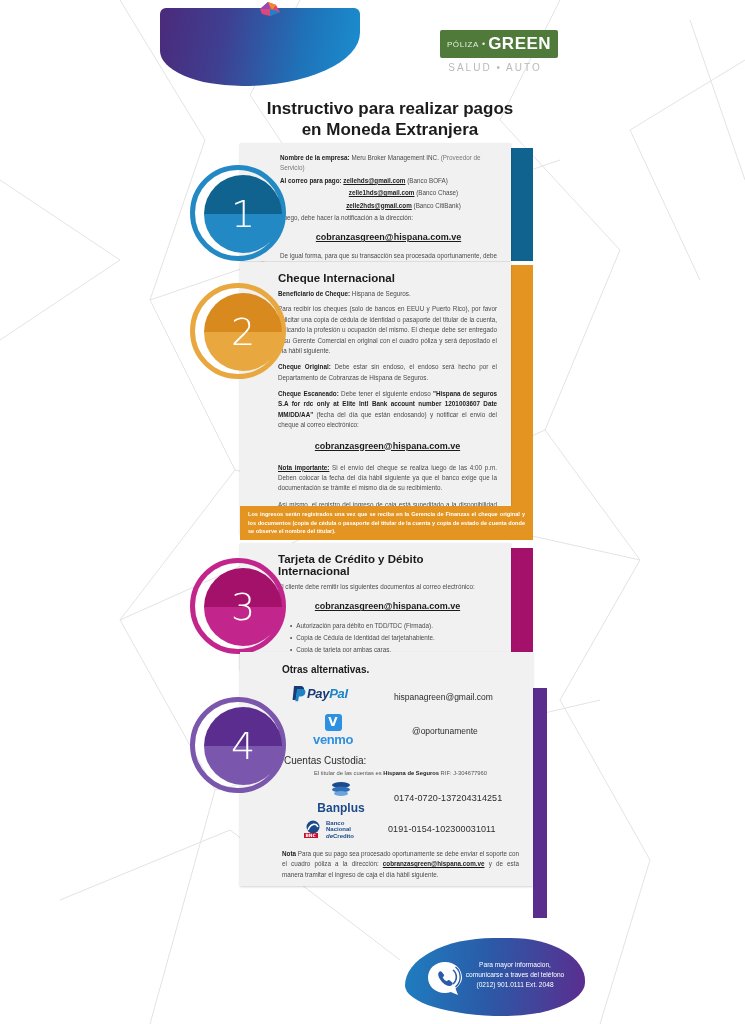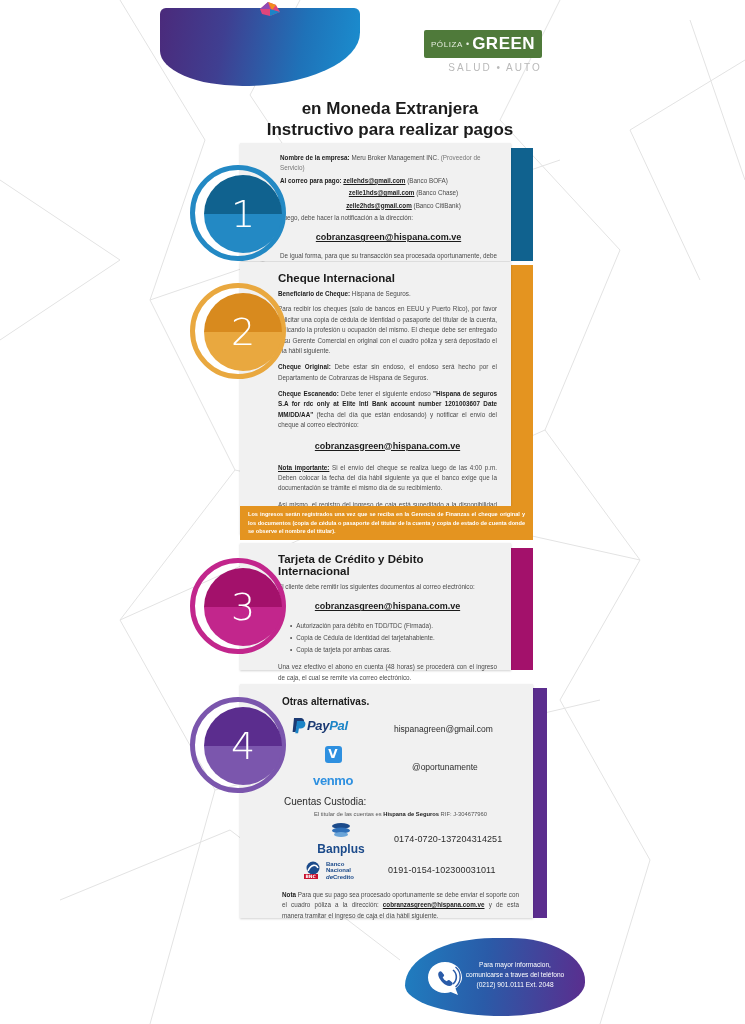--- a/index.html
+++ b/index.html
@@ -21,21 +21,21 @@
     background: linear-gradient(100deg, #4b2a7b 0%, #3f3f91 32%, #1f72b8 70%, #1a8fd0 100%);
     border-radius: 6px 6px 60% 42% / 6px 6px 70% 46%;
     z-index: 2;
   }
   .logo-inner { position: absolute; left: 0; top: 14px; width: 200px; text-align: center; }
   .logo-word { font-size: 27px; font-weight: bold; color: #fff; letter-spacing: 1px; line-height: 1; }
   .logo-sub { font-size: 11px; color: #fff; letter-spacing: 1.5px; margin-top: 2px; }
   .logo-mark { position: absolute; left: 96px; top: -8px; width: 26px; height: 18px; }
 
   .green-badge {
-    position: absolute; left: 424px; top: 30px; width: 118px; height: 28px;
+    position: absolute; left: 440px; top: 30px; width: 118px; height: 28px;
     background: #4f7a3a; border-radius: 2px; z-index: 2;
     display: flex; align-items: center; justify-content: center;
   }
   .gb-poliza { font-size: 8px; color: #e6eddf; letter-spacing: .6px; }
   .gb-dot { color: #e6eddf; font-size: 9px; margin: 0 3px; }
   .gb-green { font-size: 17px; color: #fff; font-weight: bold; letter-spacing: .5px; }
   .green-sub {
     position: absolute; left: 436px; top: 62px; width: 118px; text-align: center;
     font-size: 10px; color: #b9b9b9; letter-spacing: 2px; z-index: 2;
   }
@@ -93,21 +93,21 @@
   .pay-row { display: flex; align-items: center; margin: 6px 0 6px 10px; }
   .pay-val { font-size: 8.5px; color: #2b2b2b; margin-left: 20px; }
   .paypal-logo { display: flex; align-items: center; width: 82px; }
   .pp-txt { font-size: 13px; font-weight: bold; font-style: italic; color: #1b3a73; letter-spacing: -.3px; }
   .pp-txt .pal { color: #1b84c7; }
   .venmo-wrap { width: 82px; text-align: center; }
   .venmo-sq {
     width: 17px; height: 17px; background: #2e90e0; border-radius: 3px; margin: 0 auto;
     color: #fff; font-size: 12px; font-weight: bold; line-height: 17px; font-family: "DejaVu Sans", sans-serif;
   }
-  .venmo-txt { font-size: 13px; font-weight: bold; color: #2e90e0; letter-spacing: -.4px; margin-top: 10px; }
+  .venmo-txt { font-size: 13px; font-weight: bold; color: #2e90e0; letter-spacing: -.4px; margin-top: 1px; }
   .bank-row { display: flex; align-items: center; margin: 5px 0 5px 22px; }
   .bank-logo { width: 74px; display: flex; align-items: center; }
   .acct { font-size: 9px; color: #2b2b2b; font-weight: 500; letter-spacing: .1px; }
   .custodia { font-size: 10px; color: #2b2b2b; margin: 8px 0 4px 2px; }
   .titular { font-size: 5.8px; color: #555; text-align: center; margin-bottom: 4px; }
   .banplus-t { font-size: 12px; font-weight: bold; color: #1b4a8a; }
   .bnc-t { font-size: 6px; font-weight: bold; color: #1b4a8a; line-height: 1.05; }
 
   
   .footer-blob {
@@ -152,22 +152,22 @@
   </div>
 
   <div class="green-badge">
     <span class="gb-poliza">PÓLIZA</span>
     <span class="gb-dot">•</span>
     <span class="gb-green">GREEN</span>
   </div>
   <div class="green-sub">SALUD  •  AUTO</div>
 
   <div class="main-title">
+    <div>Instructivo para realizar pagos</div>
     <div>en Moneda Extranjera</div>
-    <div>Instructivo para realizar pagos</div>
   </div>
 
   <div class="section">
     <div class="accent-bar" style="left:511px; top:148px; width:22px; height:113px; background:#10628F;"></div>
     <div class="card" style="top:143px; width:271px; height:118px;">
       <div class="body">
         <p class="tn">
           <b>Nombre de la empresa:</b>
           <span>Meru Broker Management INC.</span>
           <span style="color:#777">(Proveedor de Servicio)</span>
@@ -257,21 +257,21 @@
       <div class="disc">
         <div class="top" style="background:#A3116B;"></div>
         <div class="bot" style="background:#C2268C;"></div>
         <div class="num">3</div>
       </div>
     </div>
   </div>
 
   <div class="section">
     <div class="accent-bar" style="left:533px; top:688px; width:14px; height:230px; background:#5B2D8E;"></div>
-    <div class="card" style="top:684px; width:293px; height:234px;">
+    <div class="card" style="top:652px; width:293px; height:234px;">
       <div class="body" style="padding-left:42px; padding-top:12px;">
         <h2 class="sec-title" style="font-size:10px;">Otras alternativas.</h2>
 
         <div class="pay-row" style="margin-top:10px;align-items:flex-end;">
           <div class="paypal-logo">
             <svg width="15" height="17" viewBox="0 0 15 17">
               <path d="M2,1 h6 c3.3,0 4.6,2 4,4.6 C11.4,8.3 9.3,9.6 6.5,9.6 H4.6 L3.7,15 H0.6 Z" fill="#1b3a73"></path>
               <path d="M5,4 h5.2 c2.6,0 3.6,1.7 3.1,3.9 C12.8,10.2 11,11.4 8.6,11.4 H6.9 L6.1,16.3 H3.3 Z" fill="#1b84c7"></path>
             </svg>
             <span class="pp-txt">Pay<span class="pal">Pal</span></span>

